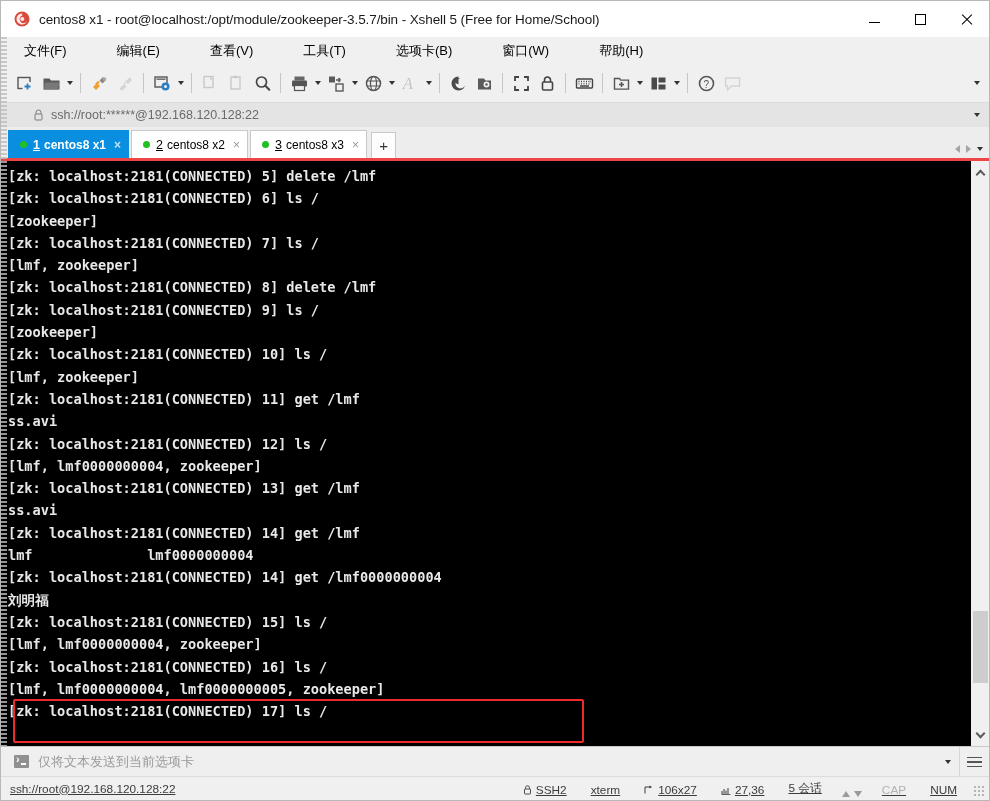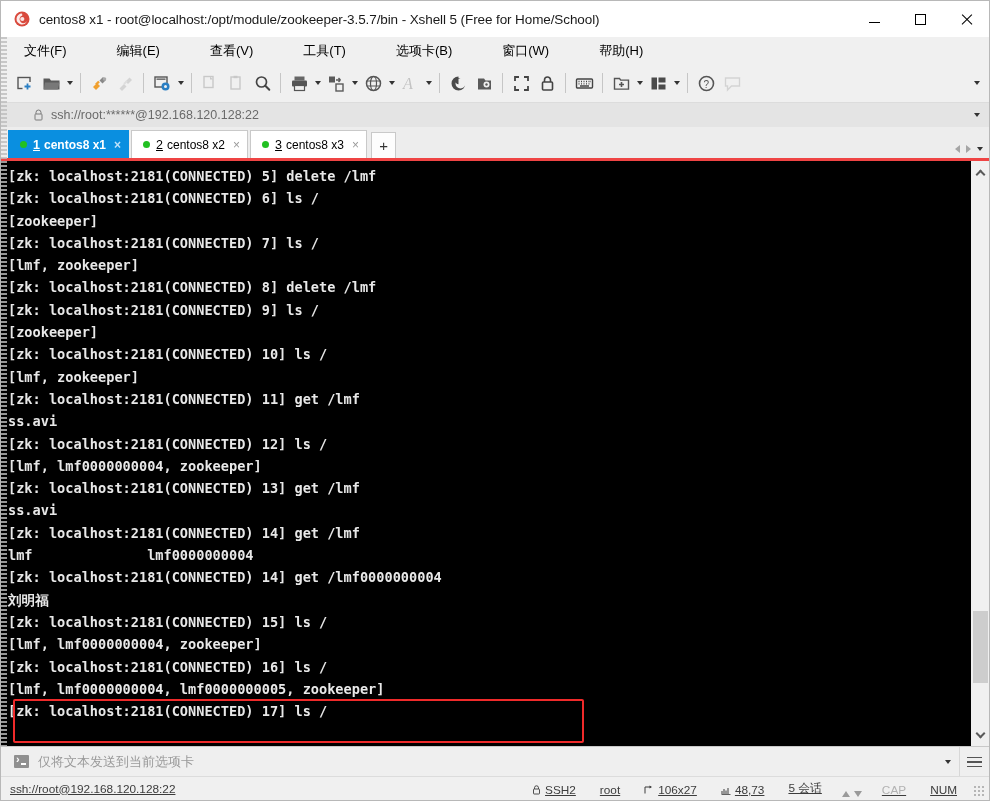--- a/index.html
+++ b/index.html
@@ -750,40 +750,40 @@
       <div class="sb-cell">
         <span class="sb-mini-icon">
           <svg width="9" height="10" viewBox="0 0 9 10">
             <path d="M2.5 4V2.8a2 2 0 0 1 4 0V4" fill="none" stroke="#3c3c3c" stroke-width="0.9"></path>
             <rect x="1.5" y="4" width="6" height="5" rx="0.6" fill="none" stroke="#3c3c3c" stroke-width="0.9"></rect>
           </svg>
         </span>
         <span>SSH2</span>
       </div>
 
-      <div class="sb-cell">root</div>
+      <div class="sb-cell">xterm</div>
 
       <div class="sb-cell">
         <span class="sb-mini-icon">
           <svg width="10" height="10" viewBox="0 0 10 10">
             <path d="M1 8.5V2h6" fill="none" stroke="#3c3c3c" stroke-width="1"></path>
             <path d="M5.5 0.5L8 2 5.5 3.5z" fill="#3c3c3c"></path>
           </svg>
         </span>
         <span>106x27</span>
       </div>
 
       <div class="sb-cell">
         <span class="sb-mini-icon">
           <svg width="10" height="10" viewBox="0 0 10 10">
             <path d="M1 9V6M3 9V4M5 9V5.5M7 9V3" stroke="#3c3c3c" stroke-width="1"></path>
             <path d="M0.5 9.5h9" stroke="#3c3c3c" stroke-width="0.8"></path>
           </svg>
         </span>
-        <span>48,73</span>
+        <span>27,36</span>
       </div>
 
       <div class="sb-cell">5 会话</div>
 
       <div class="sb-updown">
         <div class="tri-up"></div>
         <div class="tri-dn"></div>
       </div>
 
       <div class="sb-cell dim">CAP</div>

